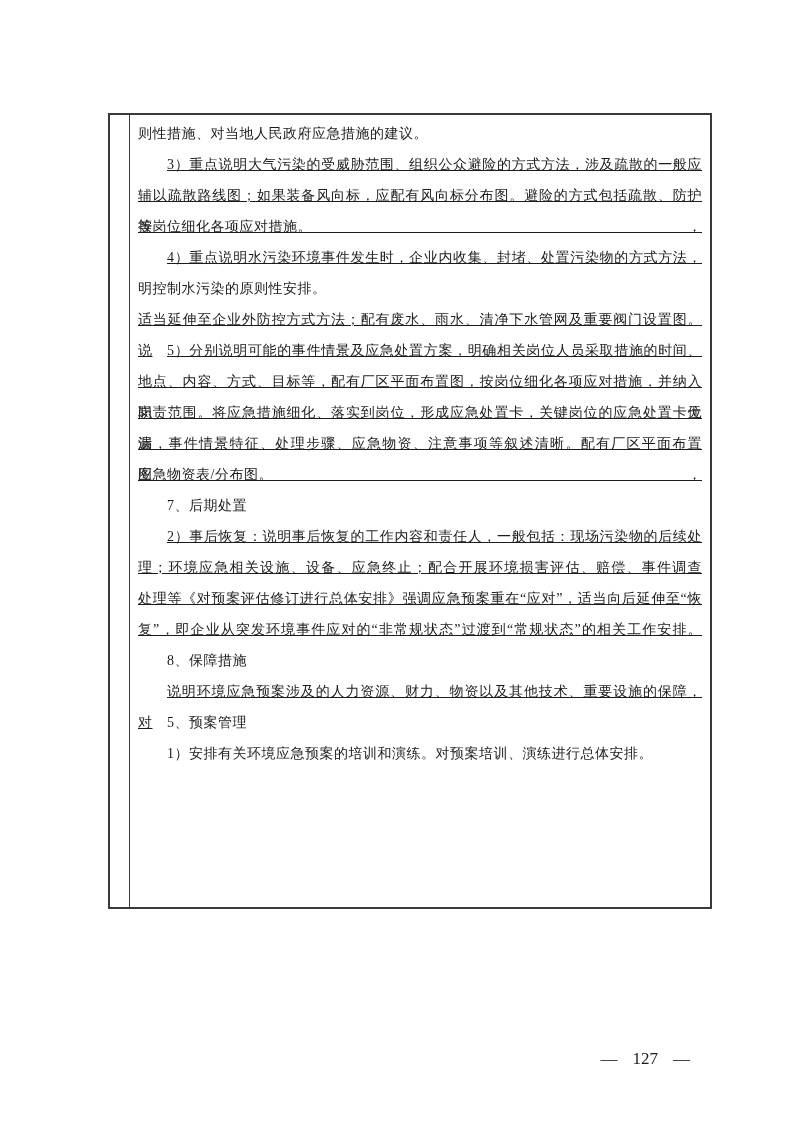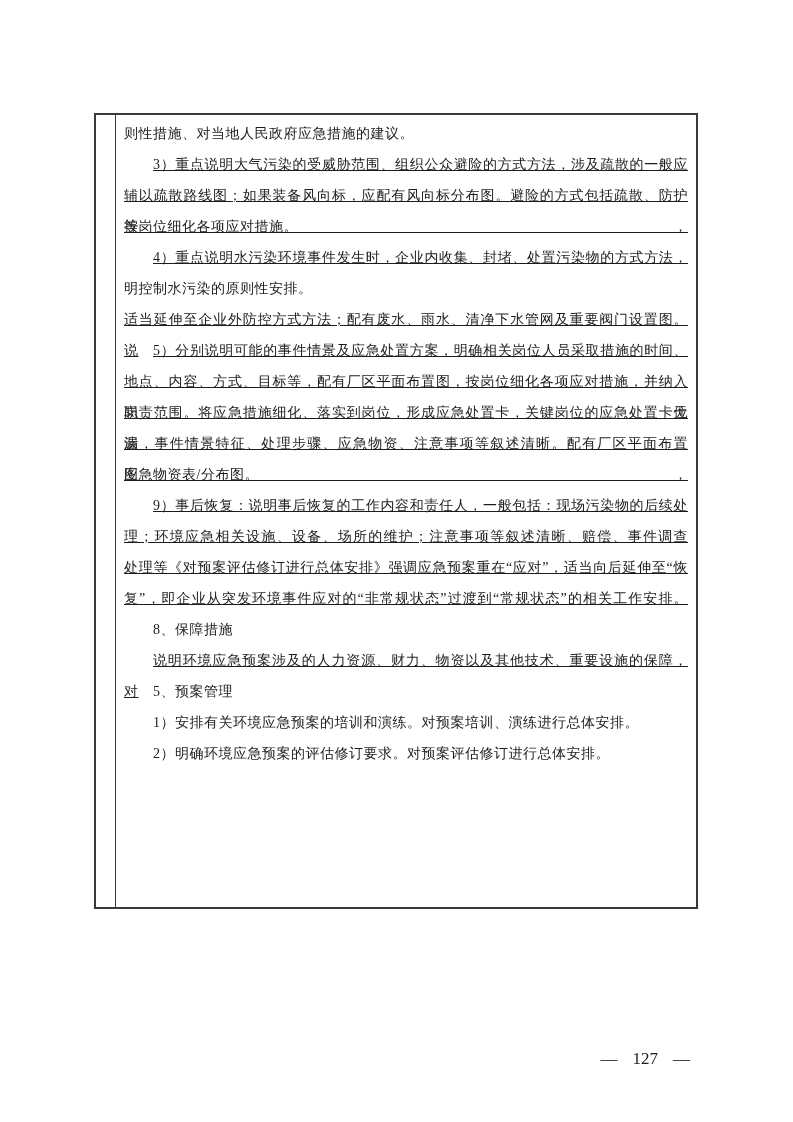--- a/index.html
+++ b/index.html
@@ -10,21 +10,21 @@
   .page {
     position: relative;
     width: 793px;
     height: 1122px;
     background: #ffffff;
     font-family: "Liberation Serif", "DejaVu Serif", serif;
     overflow: hidden;
   }
   .doc-table {
     position: absolute;
-    left: 94px;
+    left: 108px;
     top: 113px;
     width: 604px;
     height: 796px;
     box-sizing: border-box;
     border: 2px solid #3a3a3a;
     display: flex;
     background: #ffffff;
   }
   .stub-col {
     width: 19px;
@@ -82,29 +82,29 @@
         <div class="line fill">辅以疏散路线图；如果装备风向标，应配有风向标分布图。避险的方式包括疏散、防护等，</div>
         <div class="line">按岗位细化各项应对措施。</div>
         <div class="line fill indent">4）重点说明水污染环境事件发生时，企业内收集、封堵、处置污染物的方式方法，</div>
         <div class="line">明控制水污染的原则性安排。</div>
         <div class="line fill">适当延伸至企业外防控方式方法；配有废水、雨水、清净下水管网及重要阀门设置图。说</div>
         <div class="line fill indent">5）分别说明可能的事件情景及应急处置方案，明确相关岗位人员采取措施的时间、</div>
         <div class="line fill">地点、内容、方式、目标等，配有厂区平面布置图，按岗位细化各项应对措施，并纳入岗位</div>
         <div class="line fill">职责范围。将应急措施细化、落实到岗位，形成应急处置卡，关键岗位的应急处置卡无遗</div>
         <div class="line fill">漏，事件情景特征、处理步骤、应急物资、注意事项等叙述清晰。配有厂区平面布置图，</div>
         <div class="line">应急物资表/分布图。</div>
-        <div class="line fill indent">9）事后恢复：说明事后恢复的工作内容和责任人，一般包括：现场污染物的后续处</div>
-        <div class="line fill">理；环境应急相关设施、设备、场所的维护；注意事项等叙述清晰、赔偿、事件调查</div>
+        <div class="line indent">7、后期处置</div>
+        <div class="line fill indent">2）事后恢复：说明事后恢复的工作内容和责任人，一般包括：现场污染物的后续处</div>
+        <div class="line fill">理；环境应急相关设施、设备、应急终止；配合开展环境损害评估、赔偿、事件调查</div>
         <div class="line fill">处理等《对预案评估修订进行总体安排》强调应急预案重在“应对”，适当向后延伸至“恢</div>
         <div class="line fill">复”，即企业从突发环境事件应对的“非常规状态”过渡到“常规状态”的相关工作安排。</div>
         <div class="line indent">8、保障措施</div>
         <div class="line fill indent">说明环境应急预案涉及的人力资源、财力、物资以及其他技术、重要设施的保障，对</div>
         <div class="line indent">5、预案管理</div>
         <div class="line indent">1）安排有关环境应急预案的培训和演练。对预案培训、演练进行总体安排。</div>
-        <div class="line indent">2）明确环境应急预案的评估修订要求。对预案评估修订进行总体安排。</div>
       </div>
   </div>
 
   <div class="footer">
     <span class="dash">—</span>
     <span class="pagenum">127</span>
     <span class="dash">—</span>
   </div>
 
 </div>

